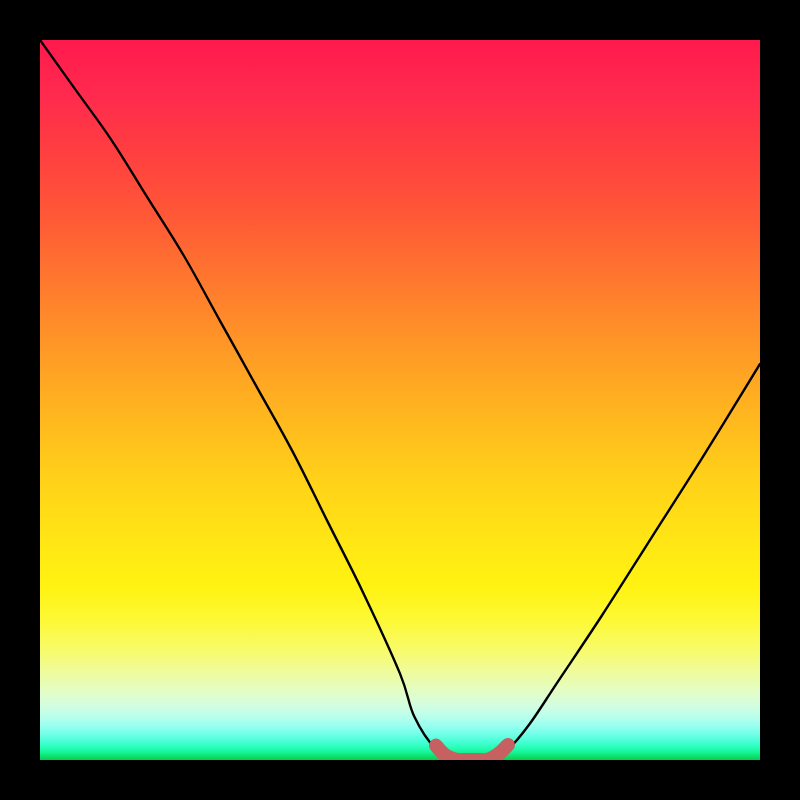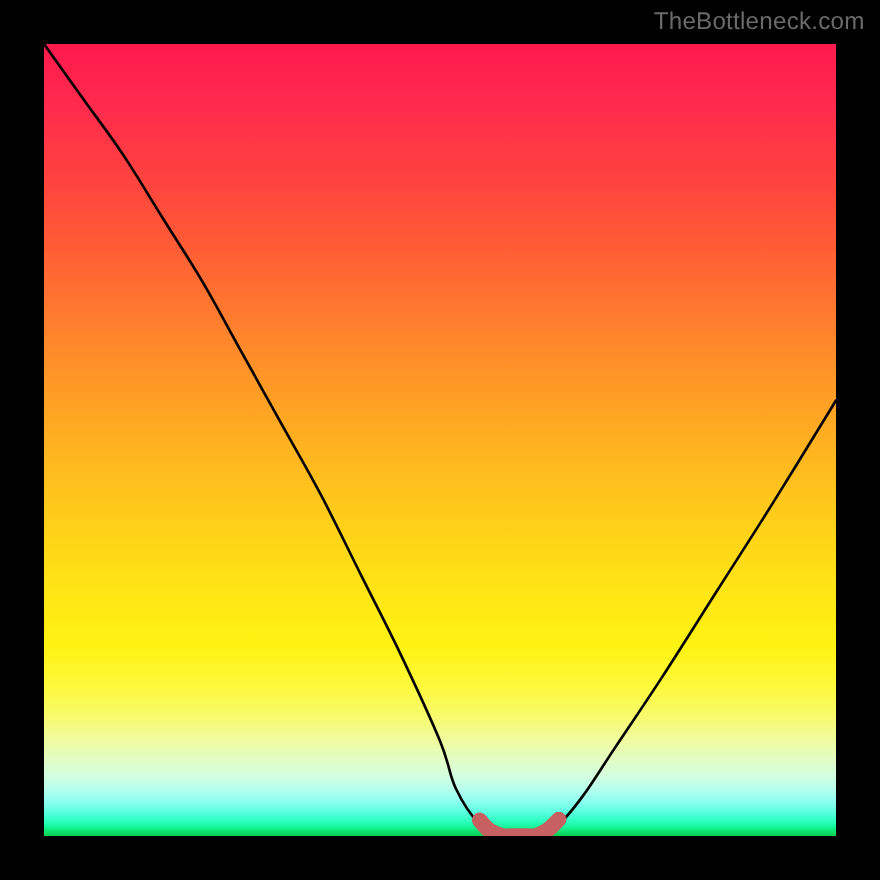--- a/index.html
+++ b/index.html
@@ -76,21 +76,20 @@
     top: 0;
     width: 720px;
     height: 720px;
   }
 </style>
 </head>
 <body>
 
 <div class="frame">
 
-  <div class="watermark">TheBottleneck.com</div>
 
   <div class="plot">
     <div class="gradient"></div>
 
     <svg class="curve" viewBox="0 0 720 720" preserveAspectRatio="none">
       <path fill="none" stroke="#000" stroke-width="2.4" stroke-linecap="round" stroke-linejoin="round" d="M 0 0 C 6.4799999999999995 9.071999999999996, 23.04 32.255999999999986, 36 50.39999999999998 C 48.96 68.54399999999997, 59.04 81.35999999999996, 72 100.79999999999995 C 84.96 120.23999999999995, 95.04 137.66399999999996, 108 158.39999999999998 C 120.96 179.136, 131.04 193.96800000000005, 144 216.00000000000006 C 156.96 238.03200000000007, 167.04 257.47200000000004, 180 280.8 C 192.96 304.128, 203.04000000000002 322.272, 216 345.59999999999997 C 228.95999999999998 368.92799999999994, 239.03999999999996 385.77599999999995, 251.99999999999997 410.4 C 264.96 435.024, 275.04 456.47999999999996, 288 482.4 C 300.96 508.32, 311.04 527.184, 324 554.4 C 336.96 581.616, 350.928 611.568, 360 633.6 C 369.072 655.6320000000001, 367.92 663.192, 374.40000000000003 676.8 C 380.88000000000005 690.4079999999999, 388.22400000000005 701.4240000000001, 396.00000000000006 709.2 C 403.77600000000007 716.976, 408.52799999999996 718.056, 417.59999999999997 720 C 426.67199999999997 721.944, 437.328 721.944, 446.4 720 C 455.472 718.056, 460.224 715.6800000000001, 468 709.2 C 475.776 702.72, 480.528 696.312, 489.6 684 C 498.672 671.688, 505.44 660.24, 518.4 640.8 C 531.36 621.3599999999999, 544.7520000000001 601.92, 561.6 576 C 578.448 550.08, 593.856 525.312, 612 496.8 C 630.144 468.288, 642.96 448.704, 662.4 417.6 C 681.8399999999999 386.49600000000004, 709.632 340.84799999999996, 720 323.99999999999994"></path>
       <path fill="none" stroke="#c76060" stroke-width="14" stroke-linecap="round" stroke-linejoin="round" d="M 396.00000000000006 705.6 C 397.29600000000005 707.0256, 400.60800000000006 711.3168, 403.20000000000005 713.52 C 405.79200000000003 715.7232, 407.808 716.6736000000001, 410.4 717.84 C 412.99199999999996 719.0064, 415.008 719.6112, 417.59999999999997 720 C 420.19199999999995 720.3888, 422.20799999999997 720, 424.79999999999995 720 C 427.39199999999994 720, 429.408 720, 432 720 C 434.592 720, 436.608 720, 439.2 720 C 441.792 720, 443.808 720.5184, 446.4 720 C 448.99199999999996 719.4816, 451.00800000000004 718.5456, 453.6 717.12 C 456.192 715.6944, 458.208 714.2832000000001, 460.8 712.08 C 463.392 709.8768, 466.704 706.176, 468 704.88"></path>
     </svg>
   </div>
 

